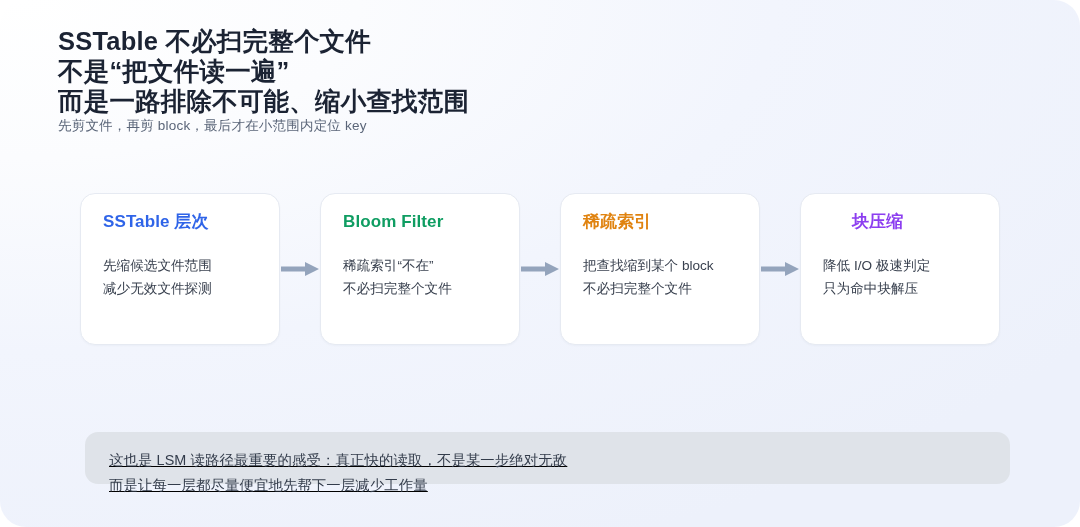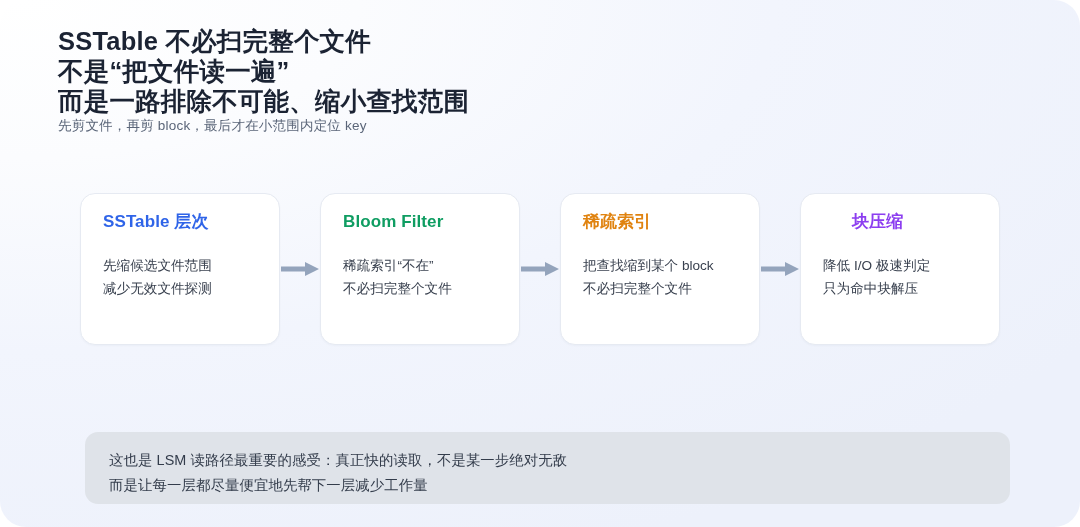--- a/index.html
+++ b/index.html
@@ -99,25 +99,26 @@
     justify-content: center;
   }
   .arrow svg { display: block; }
 
   
   .footer {
     position: absolute;
     left: 85px;
     top: 432px;
     width: 925px;
-    height: 72px;
+    height: 52px;
     box-sizing: border-box;
     background: #dfe3e9;
     border-radius: 13px;
     padding: 16px 0 0 24px;
+    text-decoration: underline;
   }
   .footer .ln {
     font-size: 14.4px;
     font-weight: 400;
     color: #333c4b;
     line-height: 25px;
     letter-spacing: 0.1px;
     white-space: nowrap;
   }
 </style>

